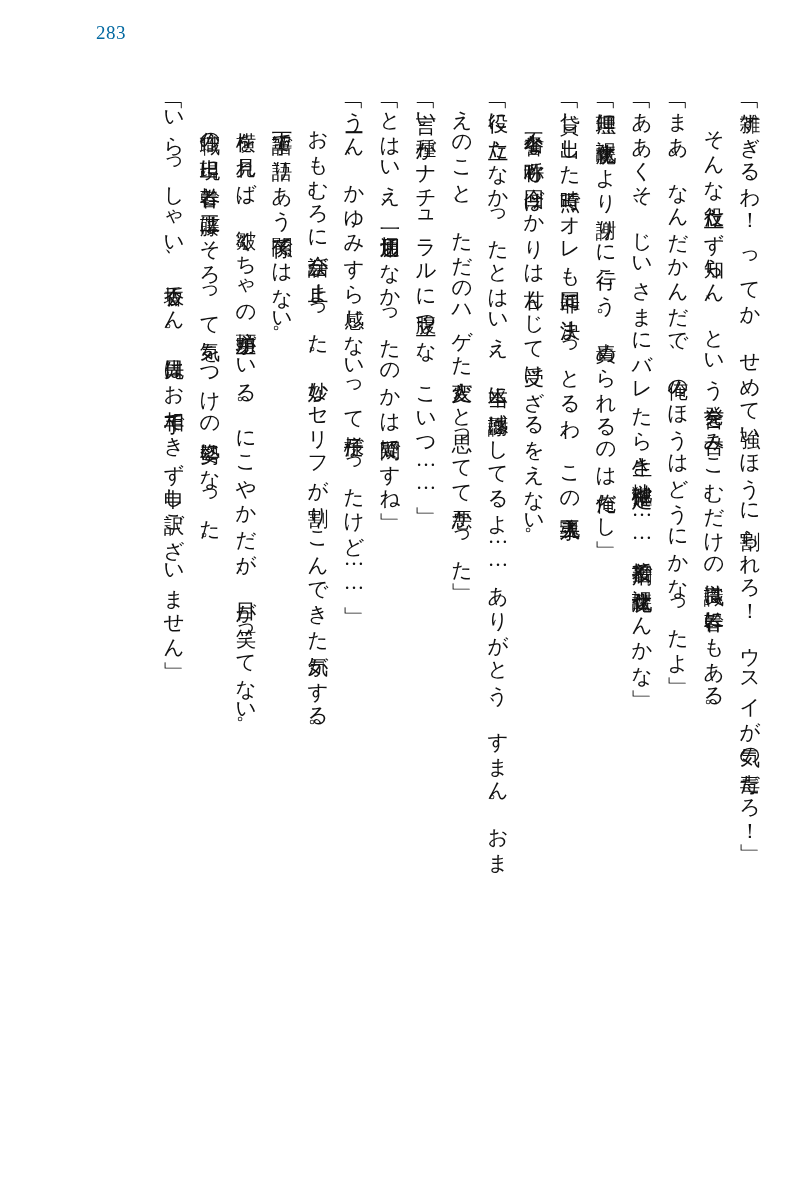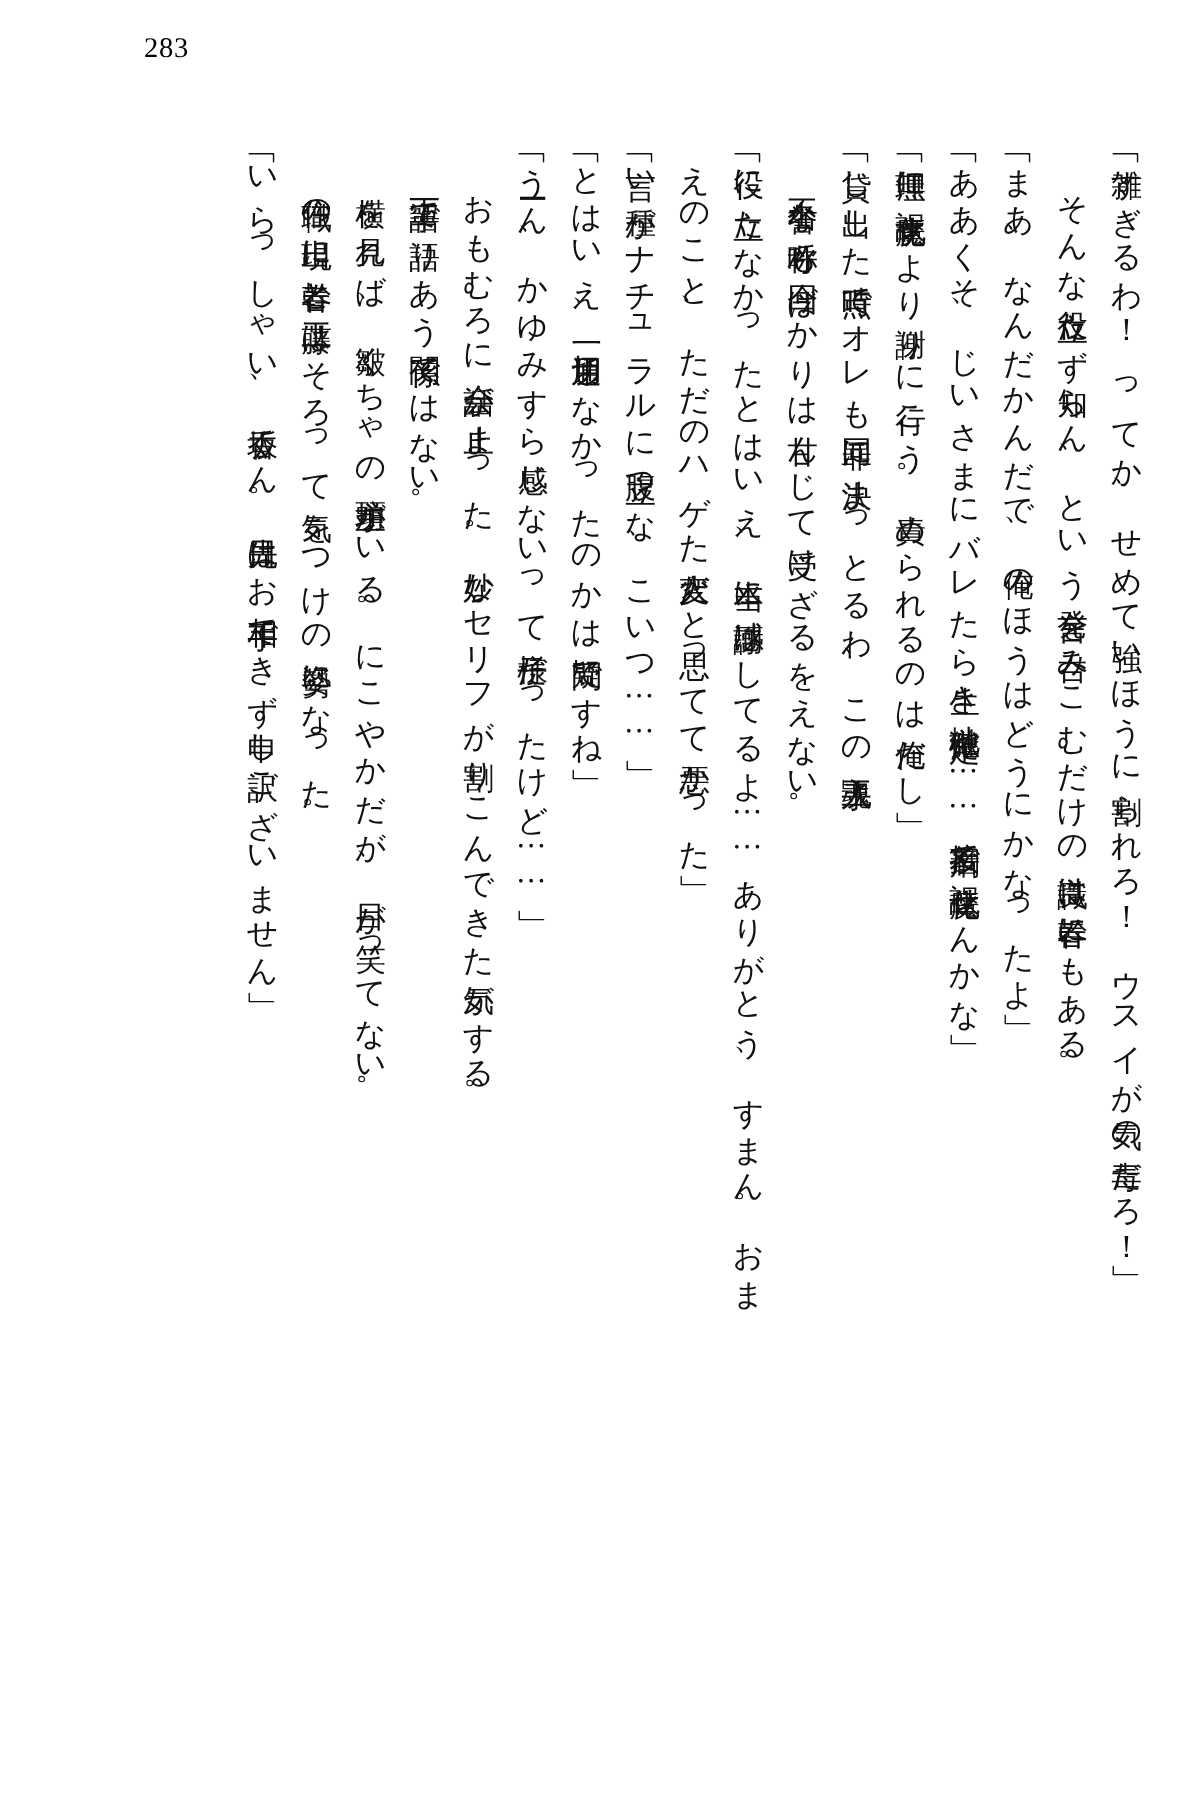--- a/index.html
+++ b/index.html
@@ -20,21 +20,21 @@
     height: 1200px;
     background: #ffffff;
     box-sizing: border-box;
   }
   .page-number {
     position: absolute;
     top: 22px;
     left: 96px;
     font-size: 19px;
     letter-spacing: 0.5px;
-    color: #000000;
+    color: #0369a1;
     font-family: "Liberation Serif", "DejaVu Serif", serif;
   }
   .text-body {
     position: absolute;
     top: 96px;
     left: 48px;
     right: 40px;
     height: 1030px;
     display: flex;
     flex-direction: row-reverse;

